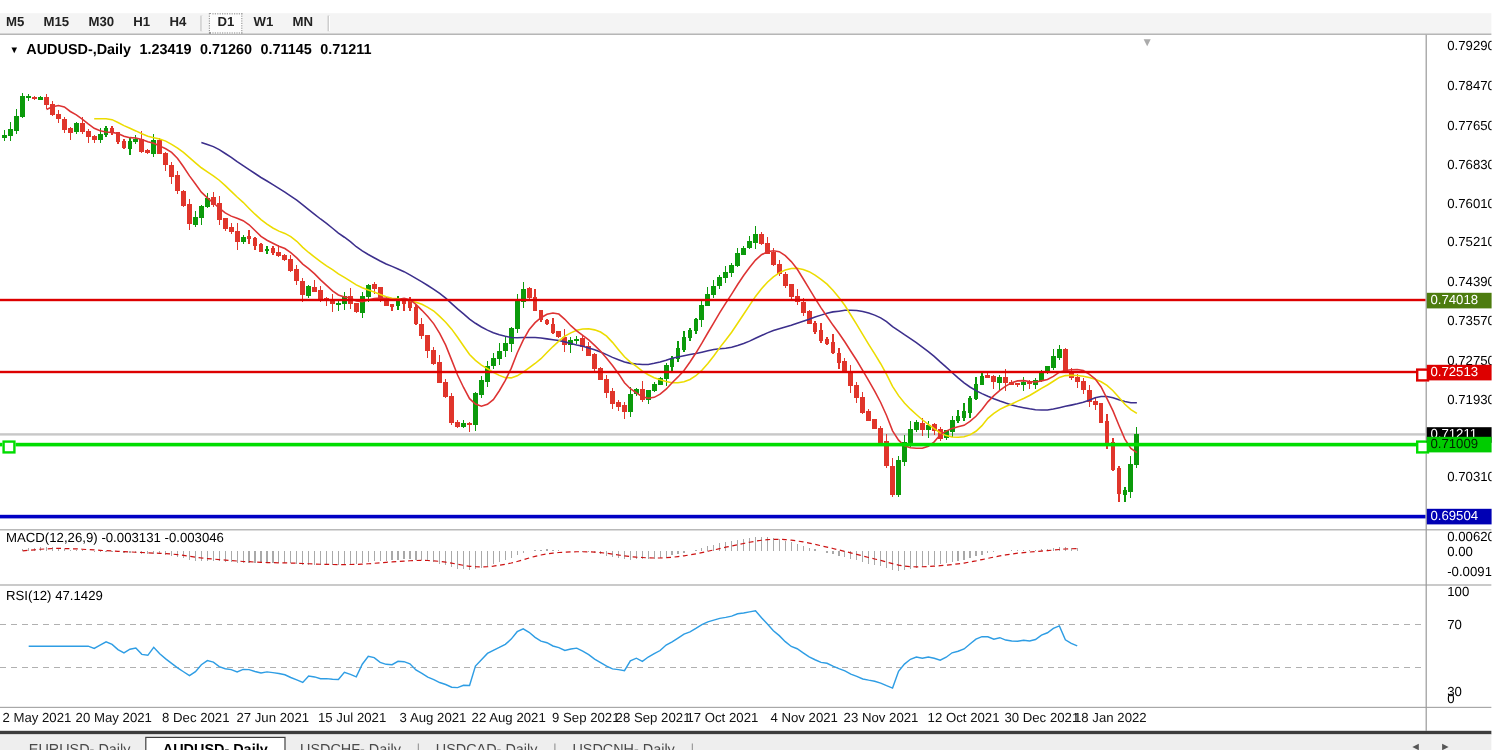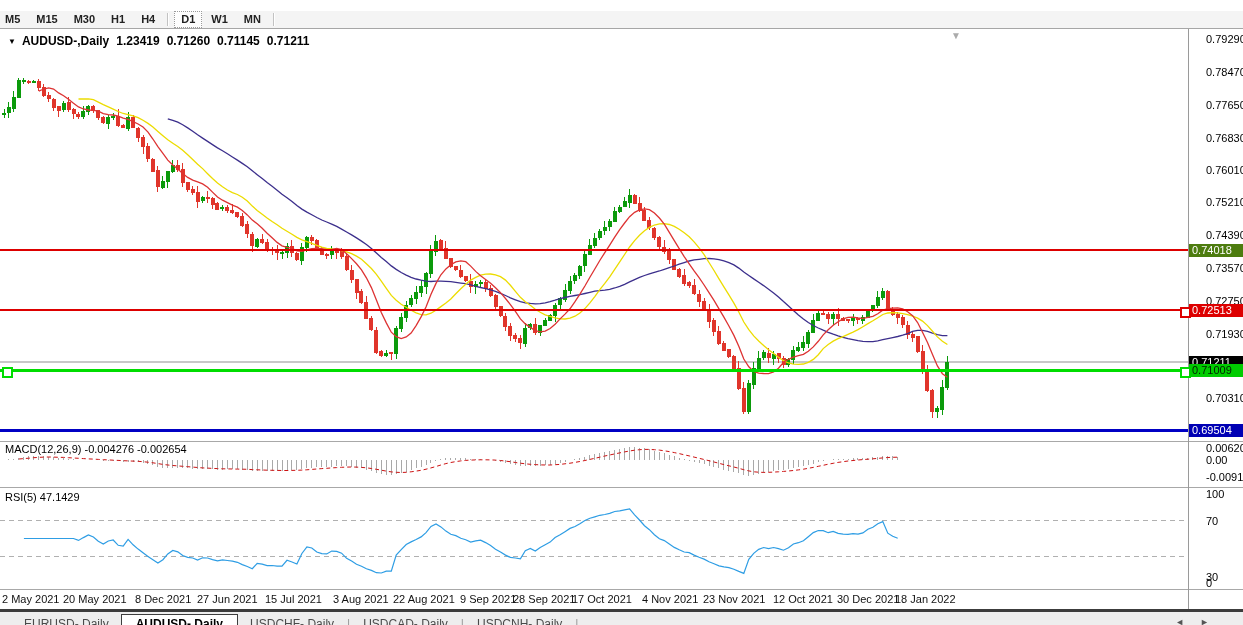--- a/index.html
+++ b/index.html
@@ -647,25 +647,25 @@
       <polyline points="38.8,80.2 43.7,78.0 48.7,76.9 53.6,78.1 58.6,81.9 63.6,84.7 68.5,88.2 73.5,92.2 78.5,95.9 83.4,98.0 88.4,99.0 93.4,99.3 98.3,100.2 103.3,102.6 108.3,103.7 113.2,104.0 118.2,105.2 123.2,107.1 128.1,108.4 133.1,110.6 138.1,113.0 143.0,116.0 148.0,121.1 152.9,128.0 157.9,135.6 162.9,142.3 167.8,149.1 172.8,153.9 177.8,158.0 182.7,162.5 187.7,166.4 192.7,169.1 197.6,170.9 202.6,172.9 207.6,176.3 212.5,181.1 217.5,186.0 222.5,189.2 227.4,191.7 232.4,194.2 237.4,196.1 242.3,199.5 247.3,203.9 252.3,209.1 257.2,212.8 262.2,217.2 267.1,222.2 272.1,226.8 277.1,231.4 282.0,234.8 287.0,236.4 292.0,237.3 296.9,239.9 301.9,240.4 306.9,238.9 311.8,237.7 316.8,237.4 321.8,237.6 326.7,238.6 331.7,238.5 336.7,237.5 341.6,238.7 346.6,242.7 351.6,247.6 356.5,252.8 361.5,258.9 366.4,266.8 371.4,276.6 376.4,289.1 381.3,301.5 386.3,311.9 391.3,321.2 396.2,325.7 401.2,327.5 406.2,325.9 411.1,322.0 416.1,314.6 421.1,305.9 426.0,296.0 431.0,283.2 436.0,272.4 440.9,263.8 445.9,257.9 450.8,253.8 455.8,250.9 460.8,249.8 465.7,250.7 470.7,255.1 475.7,260.4 480.6,264.7 485.6,268.5 490.6,272.2 495.5,276.8 500.5,281.7 505.5,287.5 510.4,293.6 515.4,300.4 520.4,307.9 525.3,312.9 530.3,316.4 535.3,319.7 540.2,320.9 545.2,320.1 550.1,317.5 555.1,313.3 560.1,307.9 565.0,303.1 570.0,297.8 575.0,290.7 579.9,283.2 584.9,275.0 589.9,266.3 594.8,258.0 599.8,249.5 604.8,241.6 609.7,234.1 614.7,226.1 619.7,218.6 624.6,212.0 629.6,205.7 634.6,201.3 639.5,198.8 644.5,197.9 649.4,198.7 654.4,202.0 659.4,207.0 664.3,213.2 669.3,221.3 674.3,229.6 679.2,237.7 684.2,245.6 689.2,252.8 694.1,259.9 699.1,266.7 704.1,274.0 709.0,281.7 714.0,289.4 719.0,297.9 723.9,306.2 728.9,315.0 733.9,324.4 738.8,335.2 743.8,348.0 748.8,355.8 753.7,360.5 758.7,362.2 763.6,362.5 768.6,362.6 773.6,360.9 778.5,357.2 783.5,351.3 788.5,348.3 793.4,346.0 798.4,344.6 803.4,343.4 808.3,340.2 813.3,335.9 818.3,330.3 823.2,323.9 828.2,318.7 833.2,314.3 838.1,310.7 843.1,307.9 848.0,306.4 853.0,306.2 858.0,307.0 862.9,307.4 867.9,306.4 872.9,305.3 877.8,302.7 882.8,299.1 887.8,297.7 892.7,297.1 897.7,296.9 902.7,297.8 907.6,300.8 912.6,304.7 917.6,311.5 922.5,321.2 927.5,331.4 932.5,343.6 937.4,354.9 942.4,362.7 947.4,366.2" fill="none" stroke="#dd3333" stroke-width="1.3" shape-rendering="auto"></polyline>
     </svg>
 
   <div class="panel-divider" style="top:430px"></div>
   <div class="panel-divider" style="top:476px"></div>
   <div class="panel-divider" style="top:578px"></div>
   <div id="axis-vline"></div>
 
   <div class="ind-label" style="top:432px">
     <span>MACD(12,26,9)</span>
-    <span>-0.004276</span>
-    <span>-0.002654</span>
+    <span>-0.003131</span>
+    <span>-0.003046</span>
   </div>
   <div class="ind-label" style="top:480px">
-    <span>RSI(5)</span>
+    <span>RSI(12)</span>
     <span>47.1429</span>
   </div>
 
   <div id="levels-layer">
       <div class="hline" style="top: 238px; width: 1188px; height: 2px; background: rgb(221, 0, 0);"></div>
       <div class="hline" style="top: 298.2px; width: 1188px; height: 2px; background: rgb(221, 0, 0);"></div>
       <div class="line-handle" style="left: 1180px; top: 295.7px; border: 2px solid rgb(221, 0, 0);"></div>
       <div class="hline current" style="top: 350.28px; width: 1188px; height: 2px; background: rgb(200, 200, 200);"></div>
       <div class="hline" style="top: 357.86px; width: 1188px; height: 3px; background: rgb(0, 221, 0);"></div>
       <div class="line-handle" style="left: 2px; top: 355.86px; border: 2px solid rgb(0, 221, 0);"></div>

